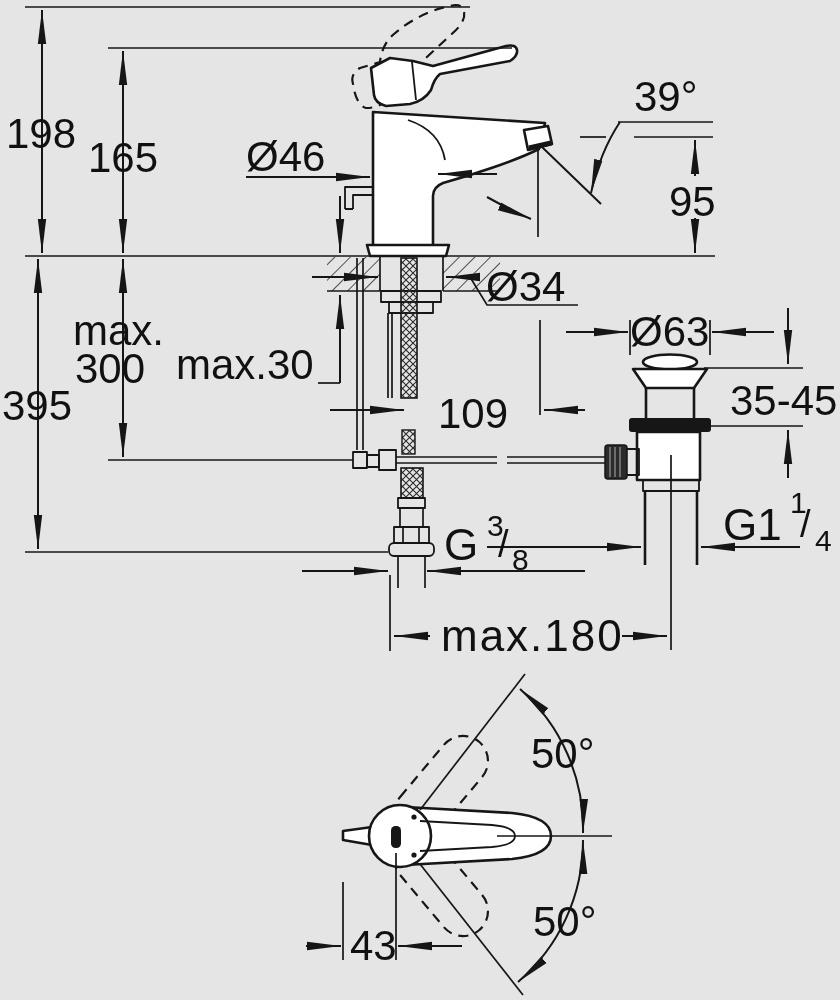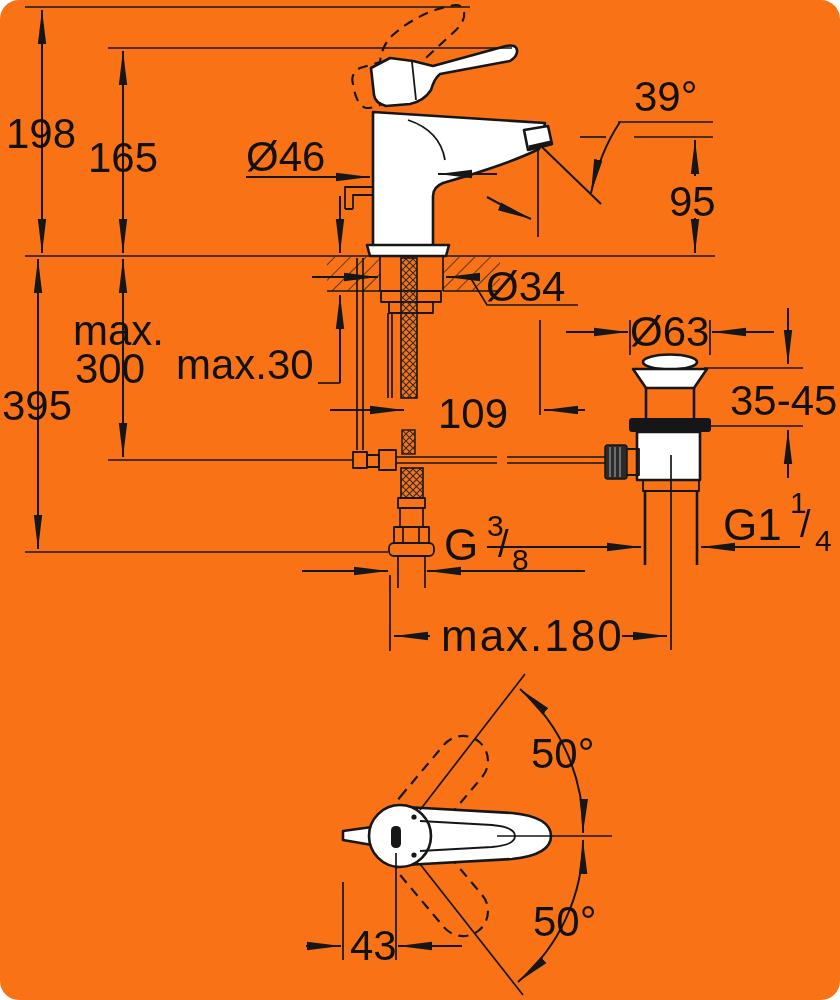--- a/index.html
+++ b/index.html
@@ -1,16 +1,16 @@
 <!DOCTYPE html>
 <html><head>
 <meta charset="utf-8">
 <style>
   html,body { margin:0; padding:0; background:#fff; }
-  .stage { width:840px; height:1000px; background:#f97316; position:relative; overflow:hidden;border-radius:19px; }
+  .stage { width:840px; height:1000px; background:#e5e5e5; position:relative; overflow:hidden; }
   svg { display:block; }
   .obj  { fill:#fff;  stroke:#161616; stroke-width:2.6; stroke-linejoin:round; }
   .objthin { fill:none; stroke:#161616; stroke-width:1.8; stroke-linejoin:round; }
   .ln   { fill:none; stroke:#161616; stroke-width:2.6; }
   .dim  { fill:none; stroke:#161616; stroke-width:2; }
   .thin { fill:none; stroke:#161616; stroke-width:1.7; }
   .dash { fill:none; stroke:#161616; stroke-width:2.2; stroke-dasharray:10 7; stroke-linejoin:round; }
   .solidblack { fill:#161616; stroke:none; }
   .txt  { font-family:"Liberation Sans", sans-serif; font-size:42px; fill:#111; }
   .txt-lg { font-family:"Liberation Sans", sans-serif; font-size:44px; fill:#111; letter-spacing:2px; }

